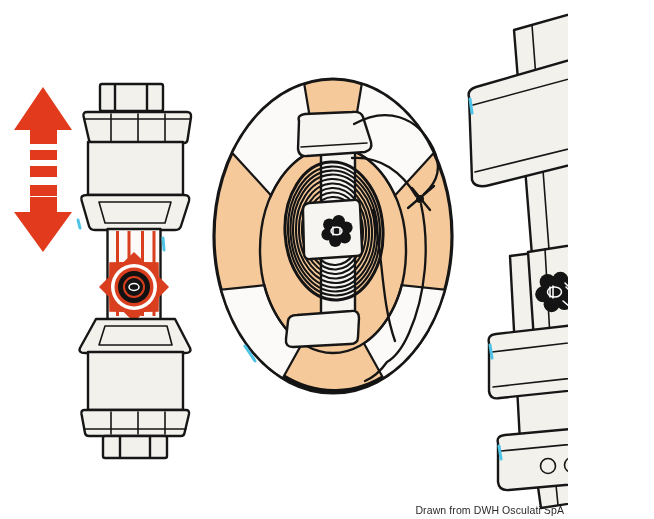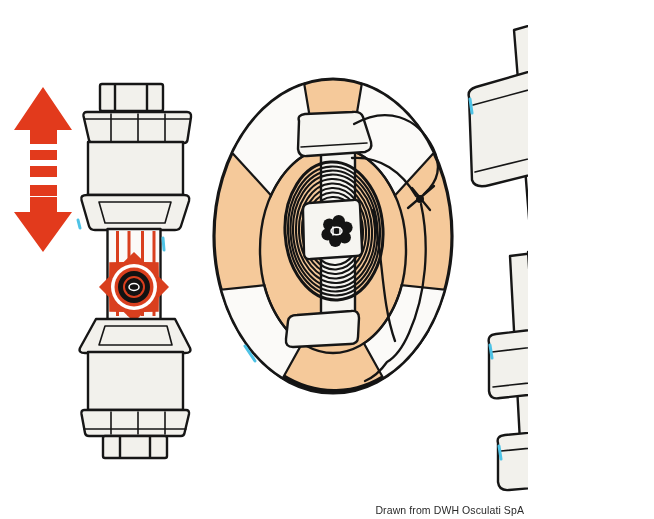--- a/index.html
+++ b/index.html
@@ -1,16 +1,16 @@
 <!DOCTYPE html>
 <html><head>
 <meta charset="utf-8">
 <style>
   html,body{margin:0;padding:0;background:#ffffff;}
-  #stage{position:relative;width:528px;height:519px;background:#ffffff;overflow:hidden;
+  #stage{position:relative;width:568px;height:519px;background:#ffffff;overflow:hidden;
          font-family:"Liberation Sans", sans-serif;}
   svg{position:absolute;left:0;top:0;}
   .ln{fill:none;stroke:#161616;stroke-width:2.4;stroke-linecap:round;stroke-linejoin:round;}
   .ln-thin{fill:none;stroke:#161616;stroke-width:1.6;stroke-linecap:round;stroke-linejoin:round;}
   .ln-bold{fill:none;stroke:#131313;stroke-width:3.6;stroke-linecap:round;stroke-linejoin:round;}
   .pc{stroke:#161616;stroke-width:2.4;stroke-linejoin:round;}
   .fill-white{fill:#fbfaf8;}
   .fill-plate{fill:#f6f5f1;}
   .rope{fill:none;stroke:#141414;stroke-width:2.3;stroke-linecap:round;}
   .coil{fill:none;stroke:#141414;stroke-width:2.1;}

